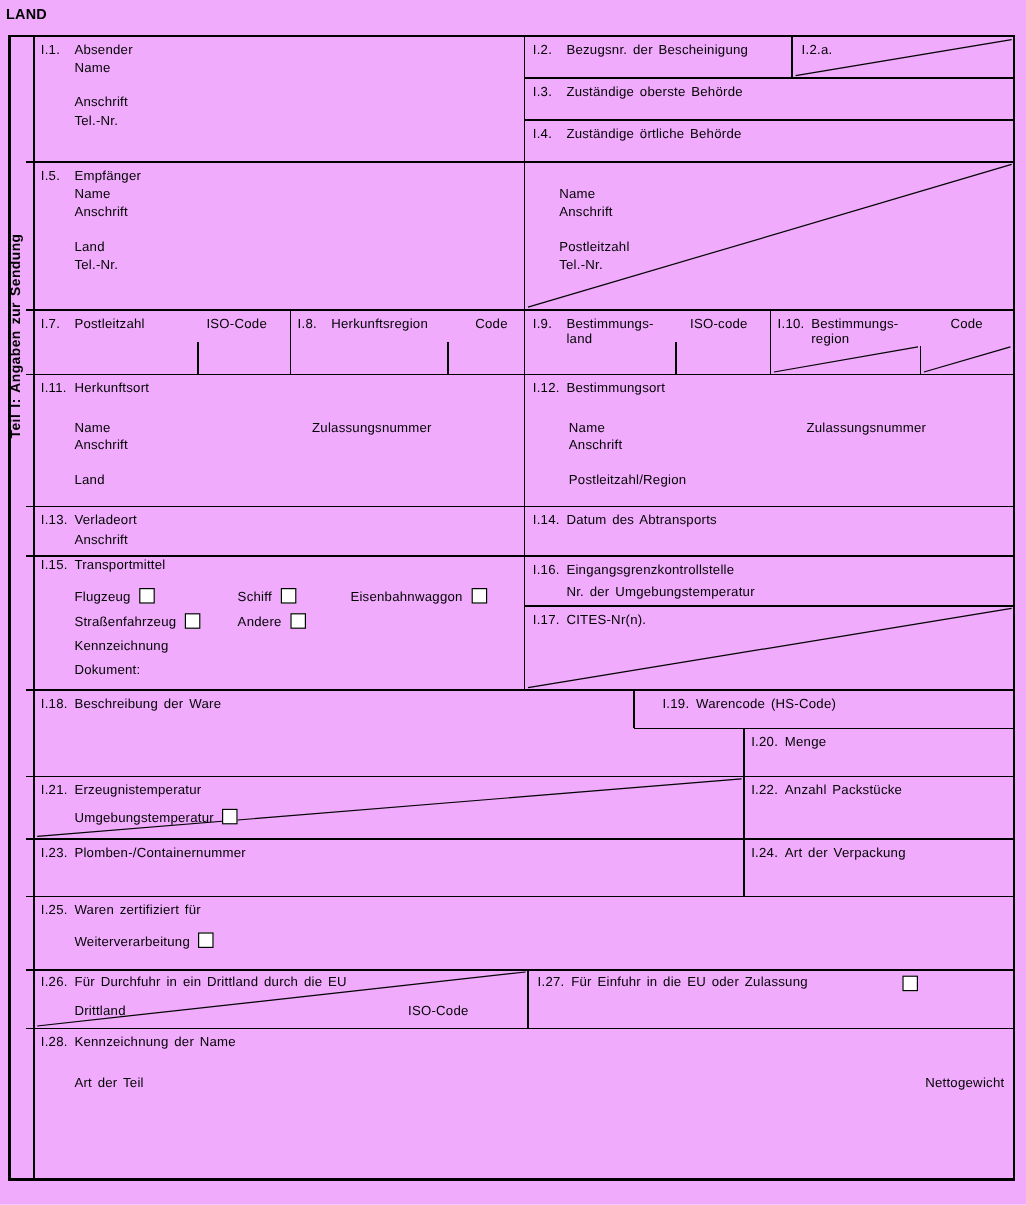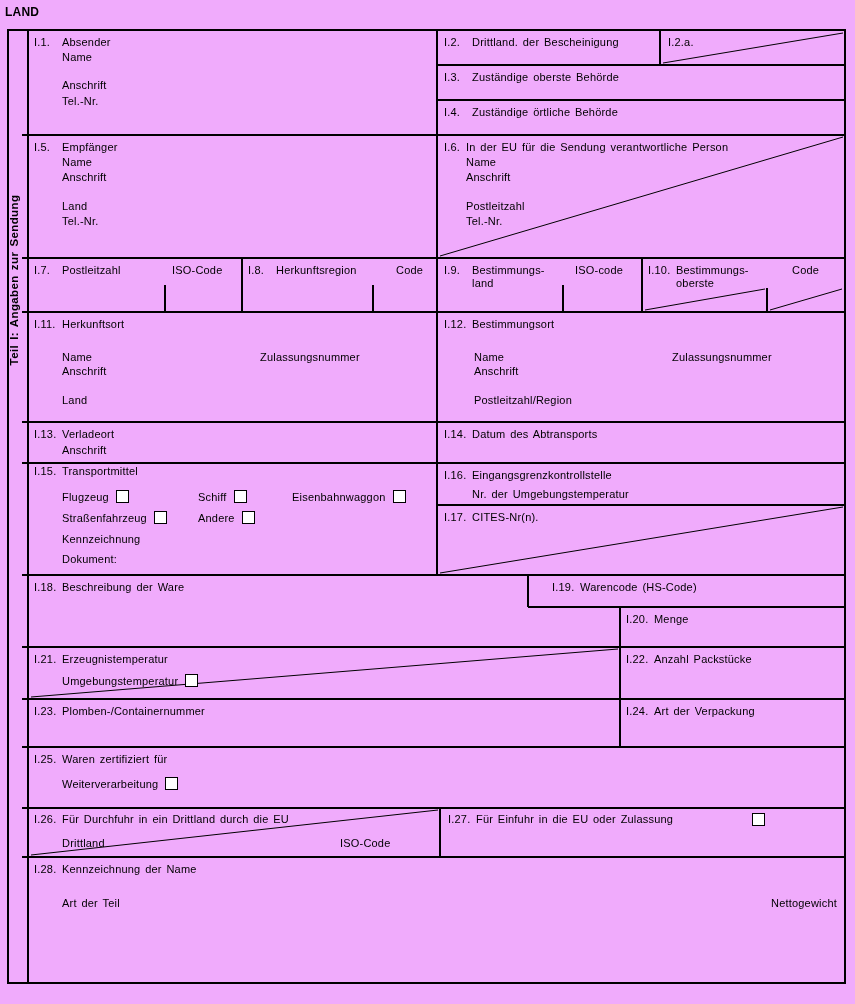--- a/index.html
+++ b/index.html
@@ -68,47 +68,46 @@
     <line class="d" x1="440" y1="573" x2="843" y2="507"></line>
     <line class="d" x1="31" y1="697" x2="618" y2="649"></line>
     <line class="d" x1="31" y1="855" x2="438" y2="810"></line>
   </svg>
 
   <div class="line" style="left:34px;top:36px"><span class="no">I.1.</span><span>Absender</span></div>
   <div class="line" style="left:62px;top:51px">Name</div>
   <div class="line" style="left:62px;top:79px">Anschrift</div>
   <div class="line" style="left:62px;top:95px">Tel.-Nr.</div>
 
-  <div class="line" style="left:444px;top:36px"><span class="no">I.2.</span><span>Drittland. der Bescheinigung</span></div>
+  <div class="line" style="left:444px;top:36px"><span class="no">I.2.</span><span>Bezugsnr. der Bescheinigung</span></div>
   <div class="line" style="left:668px;top:36px">I.2.a.</div>
 
   <div class="line" style="left:444px;top:71px"><span class="no">I.3.</span><span>Zuständige oberste Behörde</span></div>
   <div class="line" style="left:444px;top:106px"><span class="no">I.4.</span><span>Zuständige örtliche Behörde</span></div>
 
   <div class="line" style="left:34px;top:141px"><span class="no">I.5.</span><span>Empfänger</span></div>
   <div class="line" style="left:62px;top:156px">Name</div>
   <div class="line" style="left:62px;top:171px">Anschrift</div>
   <div class="line" style="left:62px;top:200px">Land</div>
   <div class="line" style="left:62px;top:215px">Tel.-Nr.</div>
 
-  <div class="line" style="left:444px;top:141px"><span class="no" style="min-width:22px">I.6.</span><span>In der EU für die Sendung verantwortliche Person</span></div>
   <div class="line" style="left:466px;top:156px">Name</div>
   <div class="line" style="left:466px;top:171px">Anschrift</div>
   <div class="line" style="left:466px;top:200px">Postleitzahl</div>
   <div class="line" style="left:466px;top:215px">Tel.-Nr.</div>
 
   <div class="line" style="left:34px;top:264px"><span class="no">I.7.</span><span>Postleitzahl</span></div>
   <div class="line" style="left:172px;top:264px">ISO-Code</div>
   <div class="line" style="left:248px;top:264px"><span class="no">I.8.</span><span>Herkunftsregion</span></div>
   <div class="line" style="left:396px;top:264px">Code</div>
   <div class="line" style="left:444px;top:264px"><span class="no">I.9.</span><span>Bestimmungs-</span></div>
   <div class="line" style="left:472px;top:277px">land</div>
   <div class="line" style="left:575px;top:264px">ISO-code</div>
   <div class="line" style="left:648px;top:264px"><span class="no">I.10.</span><span>Bestimmungs-</span></div>
-  <div class="line" style="left:676px;top:277px">oberste</div>
+  <div class="line" style="left:676px;top:277px">region</div>
   <div class="line" style="left:792px;top:264px">Code</div>
 
   <div class="line" style="left:34px;top:318px"><span class="no">I.11.</span><span>Herkunftsort</span></div>
   <div class="line" style="left:62px;top:351px">Name</div>
   <div class="line" style="left:260px;top:351px">Zulassungsnummer</div>
   <div class="line" style="left:62px;top:365px">Anschrift</div>
   <div class="line" style="left:62px;top:394px">Land</div>
 
   <div class="line" style="left:444px;top:318px"><span class="no">I.12.</span><span>Bestimmungsort</span></div>
   <div class="line" style="left:474px;top:351px">Name</div>

